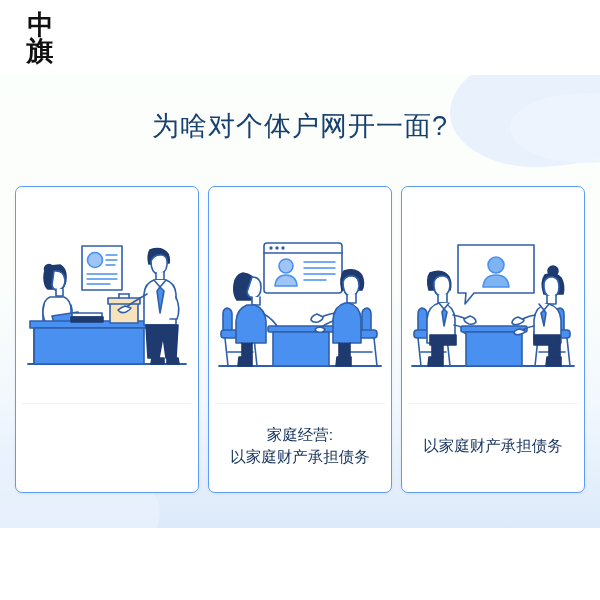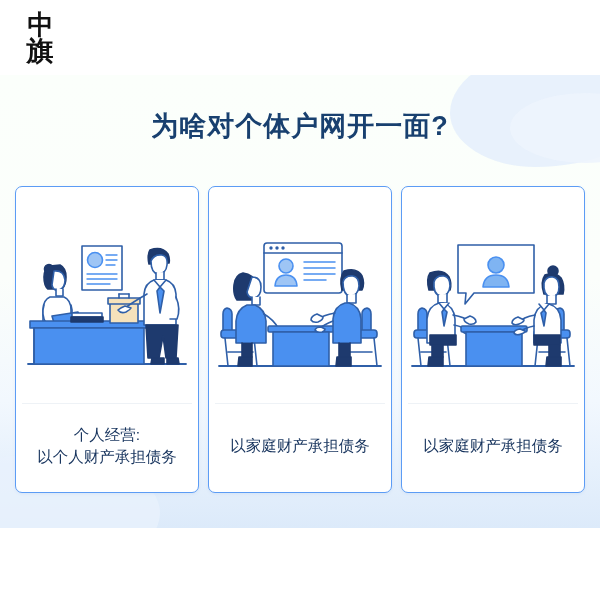--- a/index.html
+++ b/index.html
@@ -39,21 +39,21 @@
     background:#edf4fd;border-radius:50%;opacity:.9;
   }
   .blob-bl{
     left:-70px;bottom:-45px;width:230px;height:120px;
     background:#e8f1fc;border-radius:50%;opacity:.8;
   }
 
   
   .title{
     position:absolute;left:0;top:33px;width:600px;text-align:center;
-    font-size:27px;font-weight:700;color:#18406f;letter-spacing:1px;
+    font-size:27px;font-weight:400;color:#18406f;letter-spacing:1px;
     white-space:nowrap;
   }
 
   
   .cards{
     position:absolute;left:15px;top:111px;width:570px;height:307px;
     display:flex;justify-content:space-between;
   }
   .card{
     width:182px;height:305px;background:#ffffff;
@@ -166,24 +166,20 @@
               <path d="M160 110 q5 12 1 22 l-7 0" fill="#ffffff" stroke="#2f5fa8"></path>
 
               <path d="M130 138 l32 0 l-2 33 l-10 0 l-3 -22 l-4 22 l-11 0 z" fill="#1e3a6e" stroke="#1e3a6e"></path>
 
               <path d="M136 171 l12 0 l0 6 l-13 0 z" fill="#1e3a6e" stroke="#1e3a6e"></path>
               <path d="M151 171 l11 0 l1 6 l-12 0 z" fill="#1e3a6e" stroke="#1e3a6e"></path>
             </g>
           </svg>
         </div>
         <div class="card-div"></div>
-        <div class="card-cap">
-          <div class="cap-l1">个人经营:</div>
-          <div class="cap-l2">以个人财产承担债务</div>
-        </div>
       </div>
 
       <div class="card">
         <div class="card-art">
           <svg viewBox="0 0 182 216" xmlns="http://www.w3.org/2000/svg">
             <g fill="none" stroke="#2f5fa8" stroke-width="1.6" stroke-linecap="round" stroke-linejoin="round">
 
               <rect x="55" y="56" width="78" height="50" rx="3" fill="#ffffff" stroke="#2f5fa8"></rect>
               <path d="M55 66 l78 0" stroke="#2f5fa8"></path>
               <circle cx="62" cy="61" r="1.7" fill="#2f5fa8" stroke="none"></circle>
@@ -236,20 +232,21 @@
               <path d="M124 134 q-10 4 -14 8" fill="none" stroke="#2f5fa8"></path>
               <path d="M112 140 q-5 0 -6 3 q2 3 7 2 q3 -1 3 -3 z" fill="#ffffff" stroke="#2f5fa8"></path>
 
               <path d="M130 156 l0 14 l11 0 l0 -14" fill="#1e3a6e" stroke="#1e3a6e"></path>
               <path d="M128 170 l14 0 l0 9 l-15 0 z" fill="#1e3a6e" stroke="#1e3a6e"></path>
             </g>
           </svg>
         </div>
         <div class="card-div"></div>
         <div class="card-cap">
+          <div class="cap-l1">家庭经营:</div>
           <div class="cap-l2">以家庭财产承担债务</div>
         </div>
       </div>
 
       <div class="card">
         <div class="card-art">
           <svg viewBox="0 0 182 216" xmlns="http://www.w3.org/2000/svg">
             <g fill="none" stroke="#2f5fa8" stroke-width="1.6" stroke-linecap="round" stroke-linejoin="round">
 
               <path d="M56 58 l76 0 l0 48 l-60 0 l-9 11 l1 -11 l-8 0 z" fill="#ffffff" stroke="#2f5fa8"></path>

